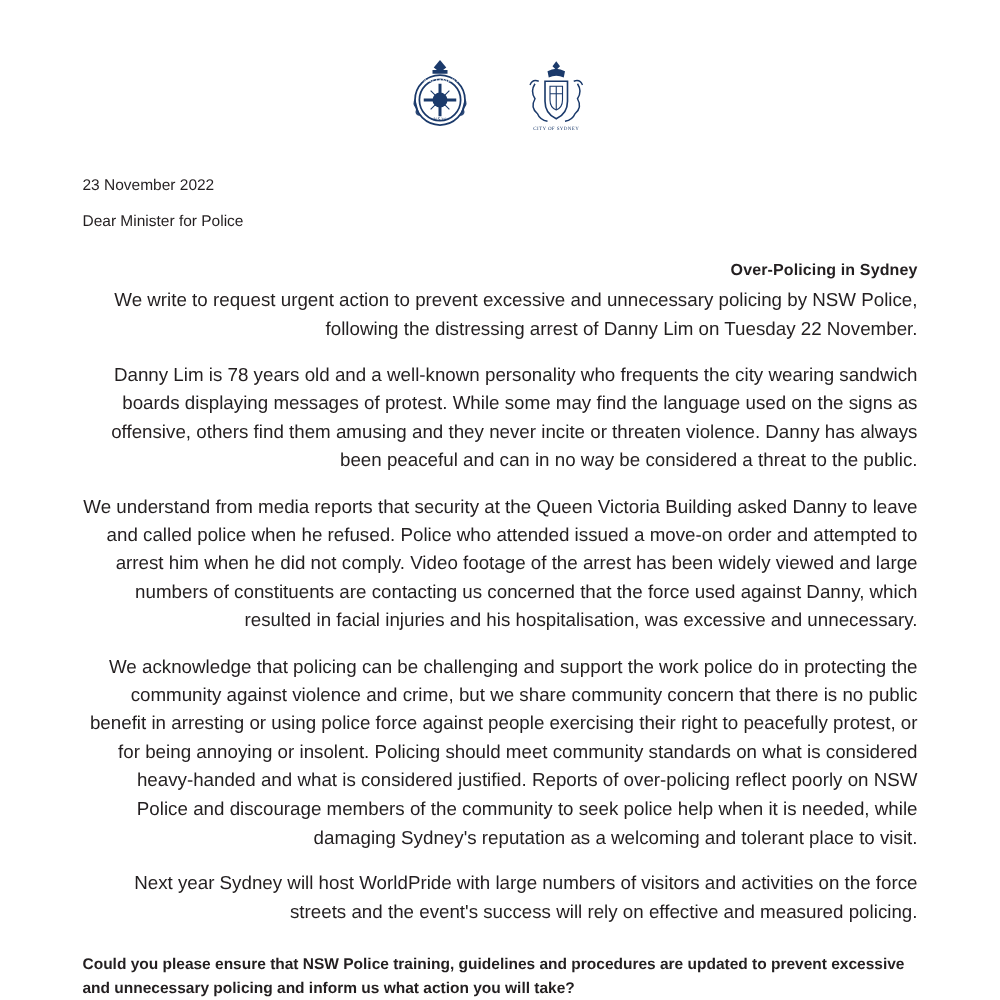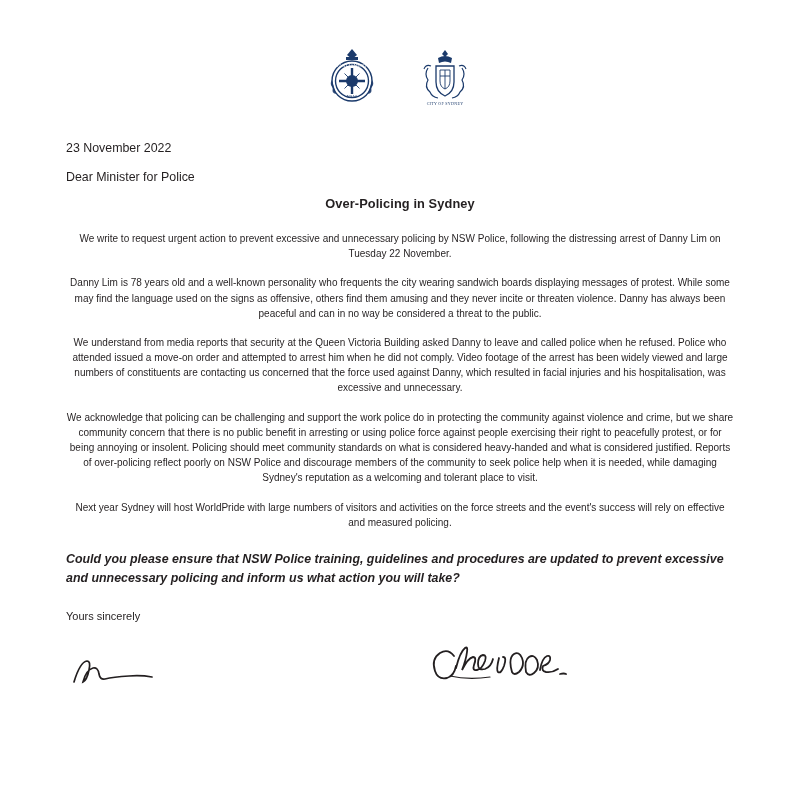--- a/index.html
+++ b/index.html
@@ -36,43 +36,42 @@
   .meta {
     margin-top: 28px;
     font-size: 12.4px;
     line-height: 1.45;
   }
   .salutation {
     margin-top: 12px;
     font-size: 12.4px;
   }
   .doc-title {
-    margin-top: 12px;
-    text-align: center;
+    margin-top: 24px;
+    text-align: right;
     font-weight: bold;
     font-size: 12.8px;
     letter-spacing: 0.1px;
   }
   .body-text {
-    margin-top: 20px;
-    font-size: 10px;
+    margin-top: 7px;
+    font-size: 15px;
     line-height: 1.52;
-    text-align: center;
+    text-align: right;
   }
   .body-text p {
     margin: 0 0 14px 0;
   }
   .body-text p:last-child {
     margin-bottom: 0;
   }
   .call-to-action {
     margin-top: 20px;
     font-size: 12.4px;
     line-height: 1.52;
-    font-style: italic;
     font-weight: bold;
   }
   .closing {
     margin-top: 22px;
     font-size: 11px;
   }
   .signatures {
     margin-top: 14px;
     display: flex;
     gap: 122px;

